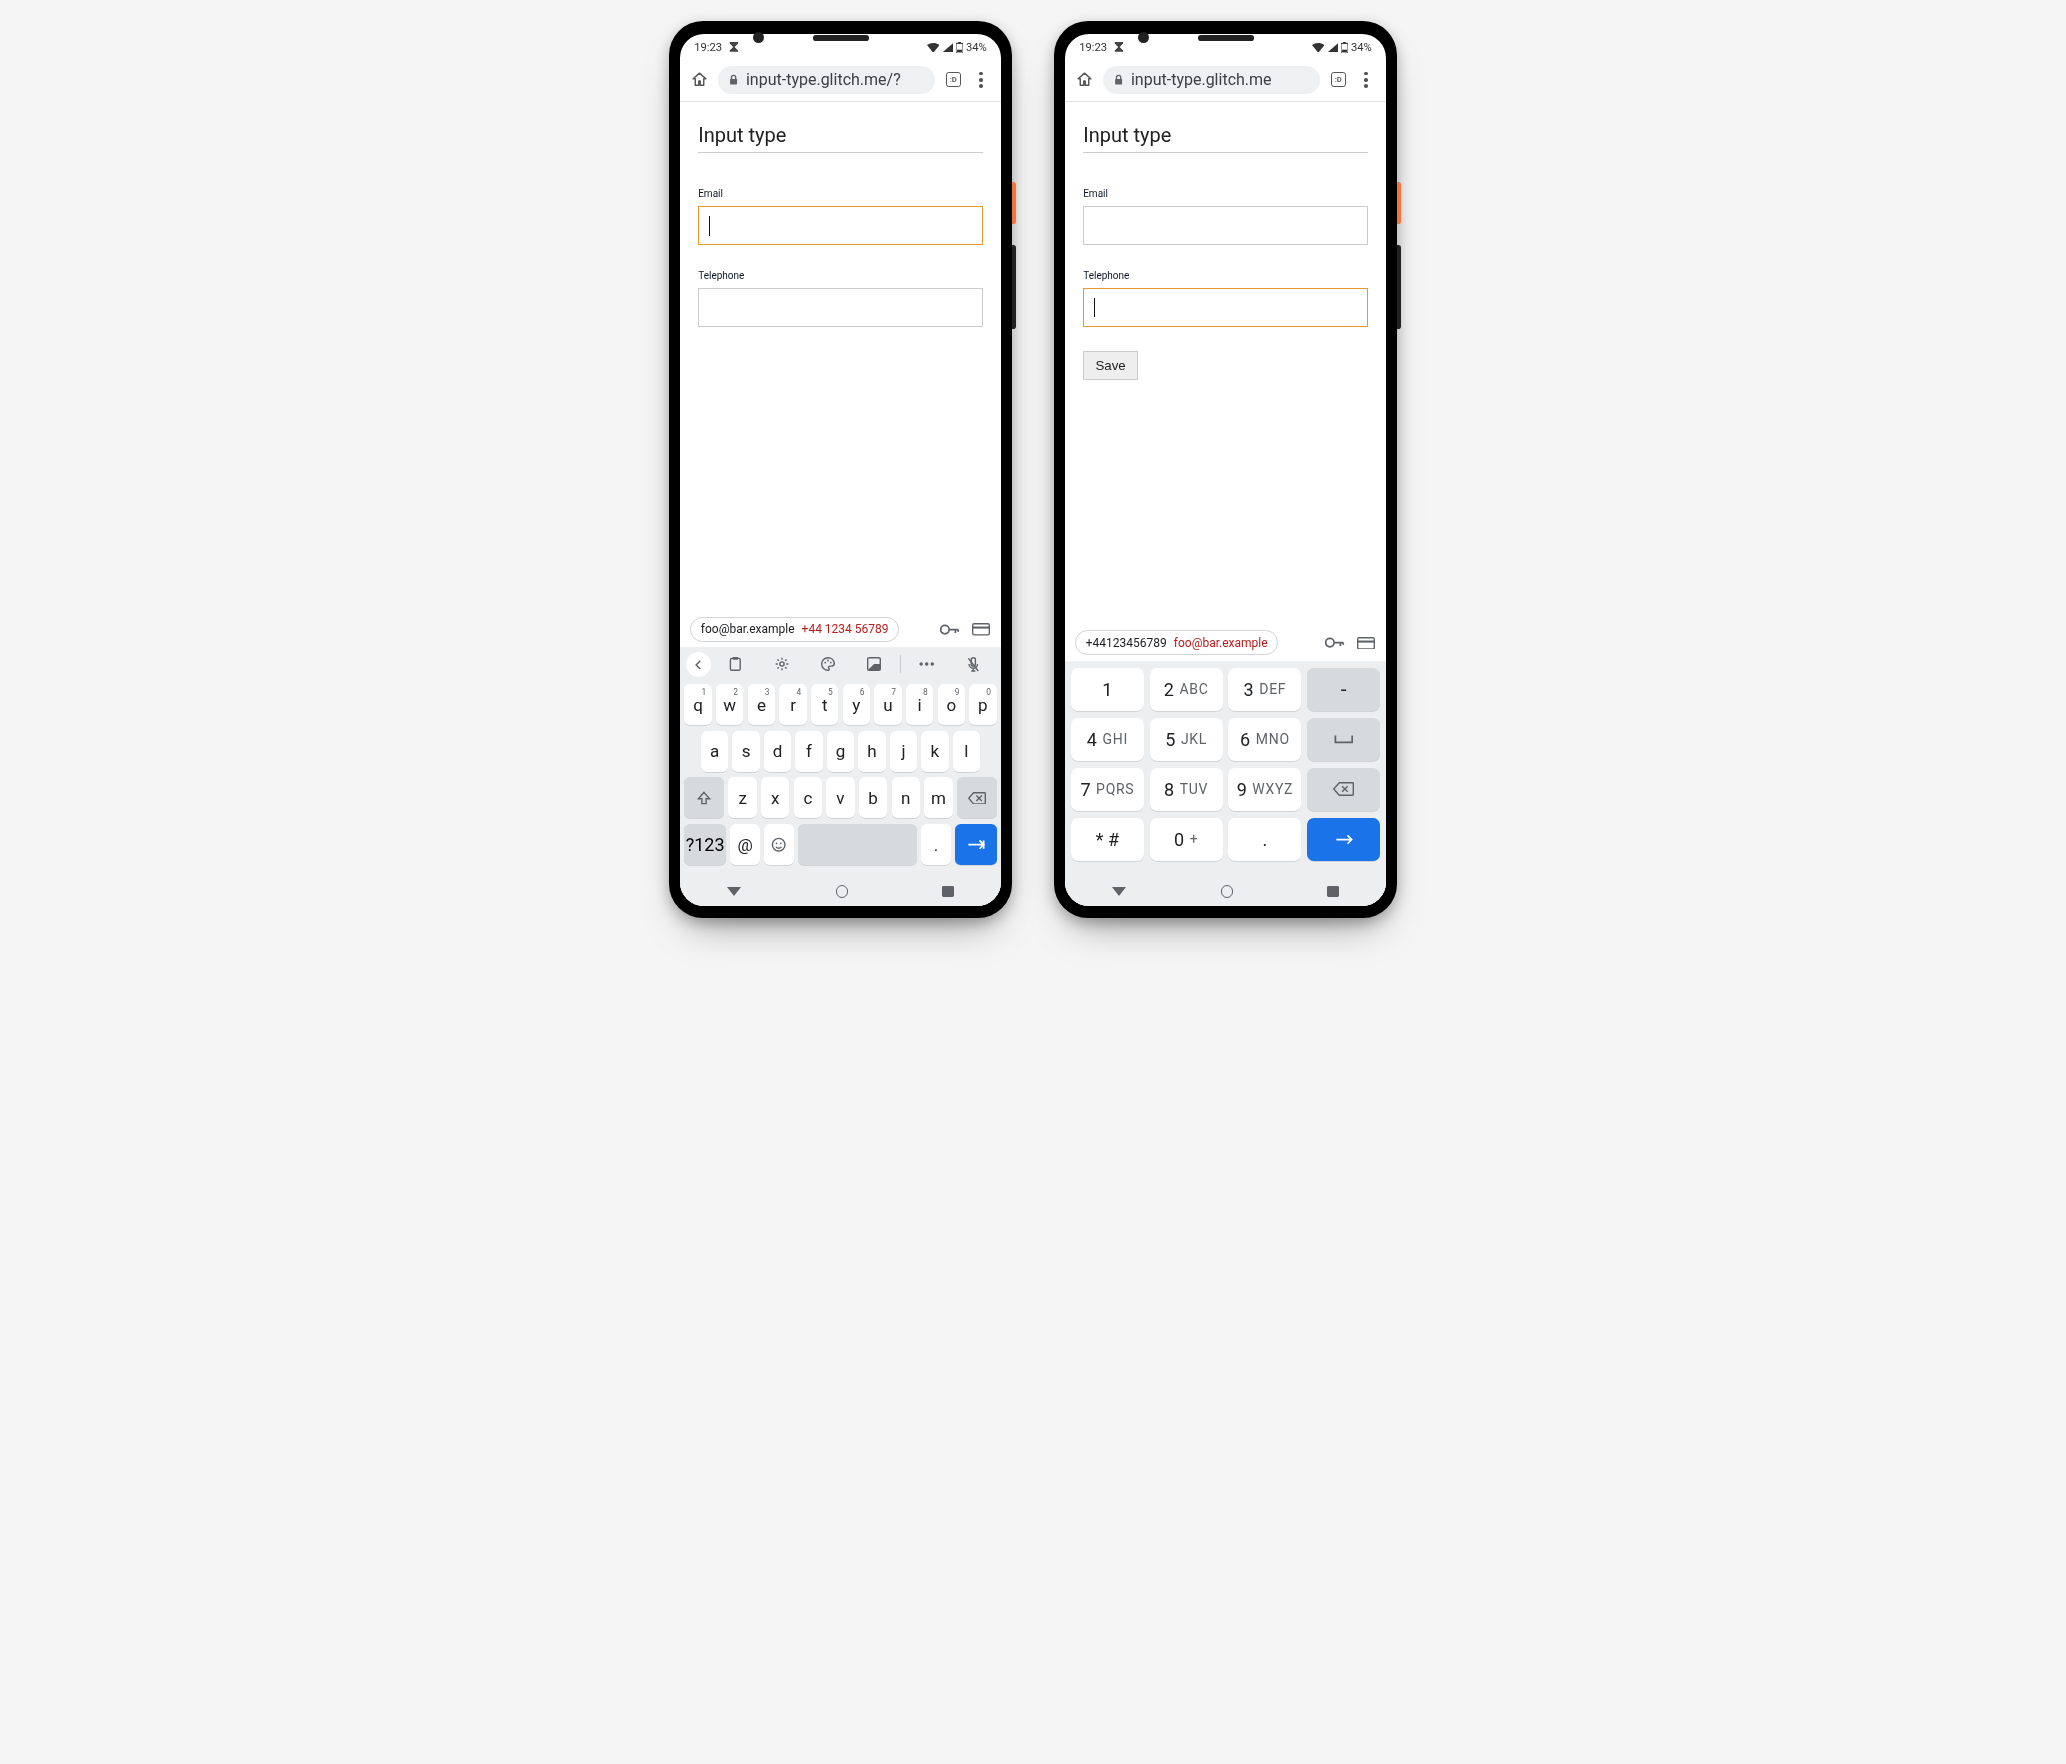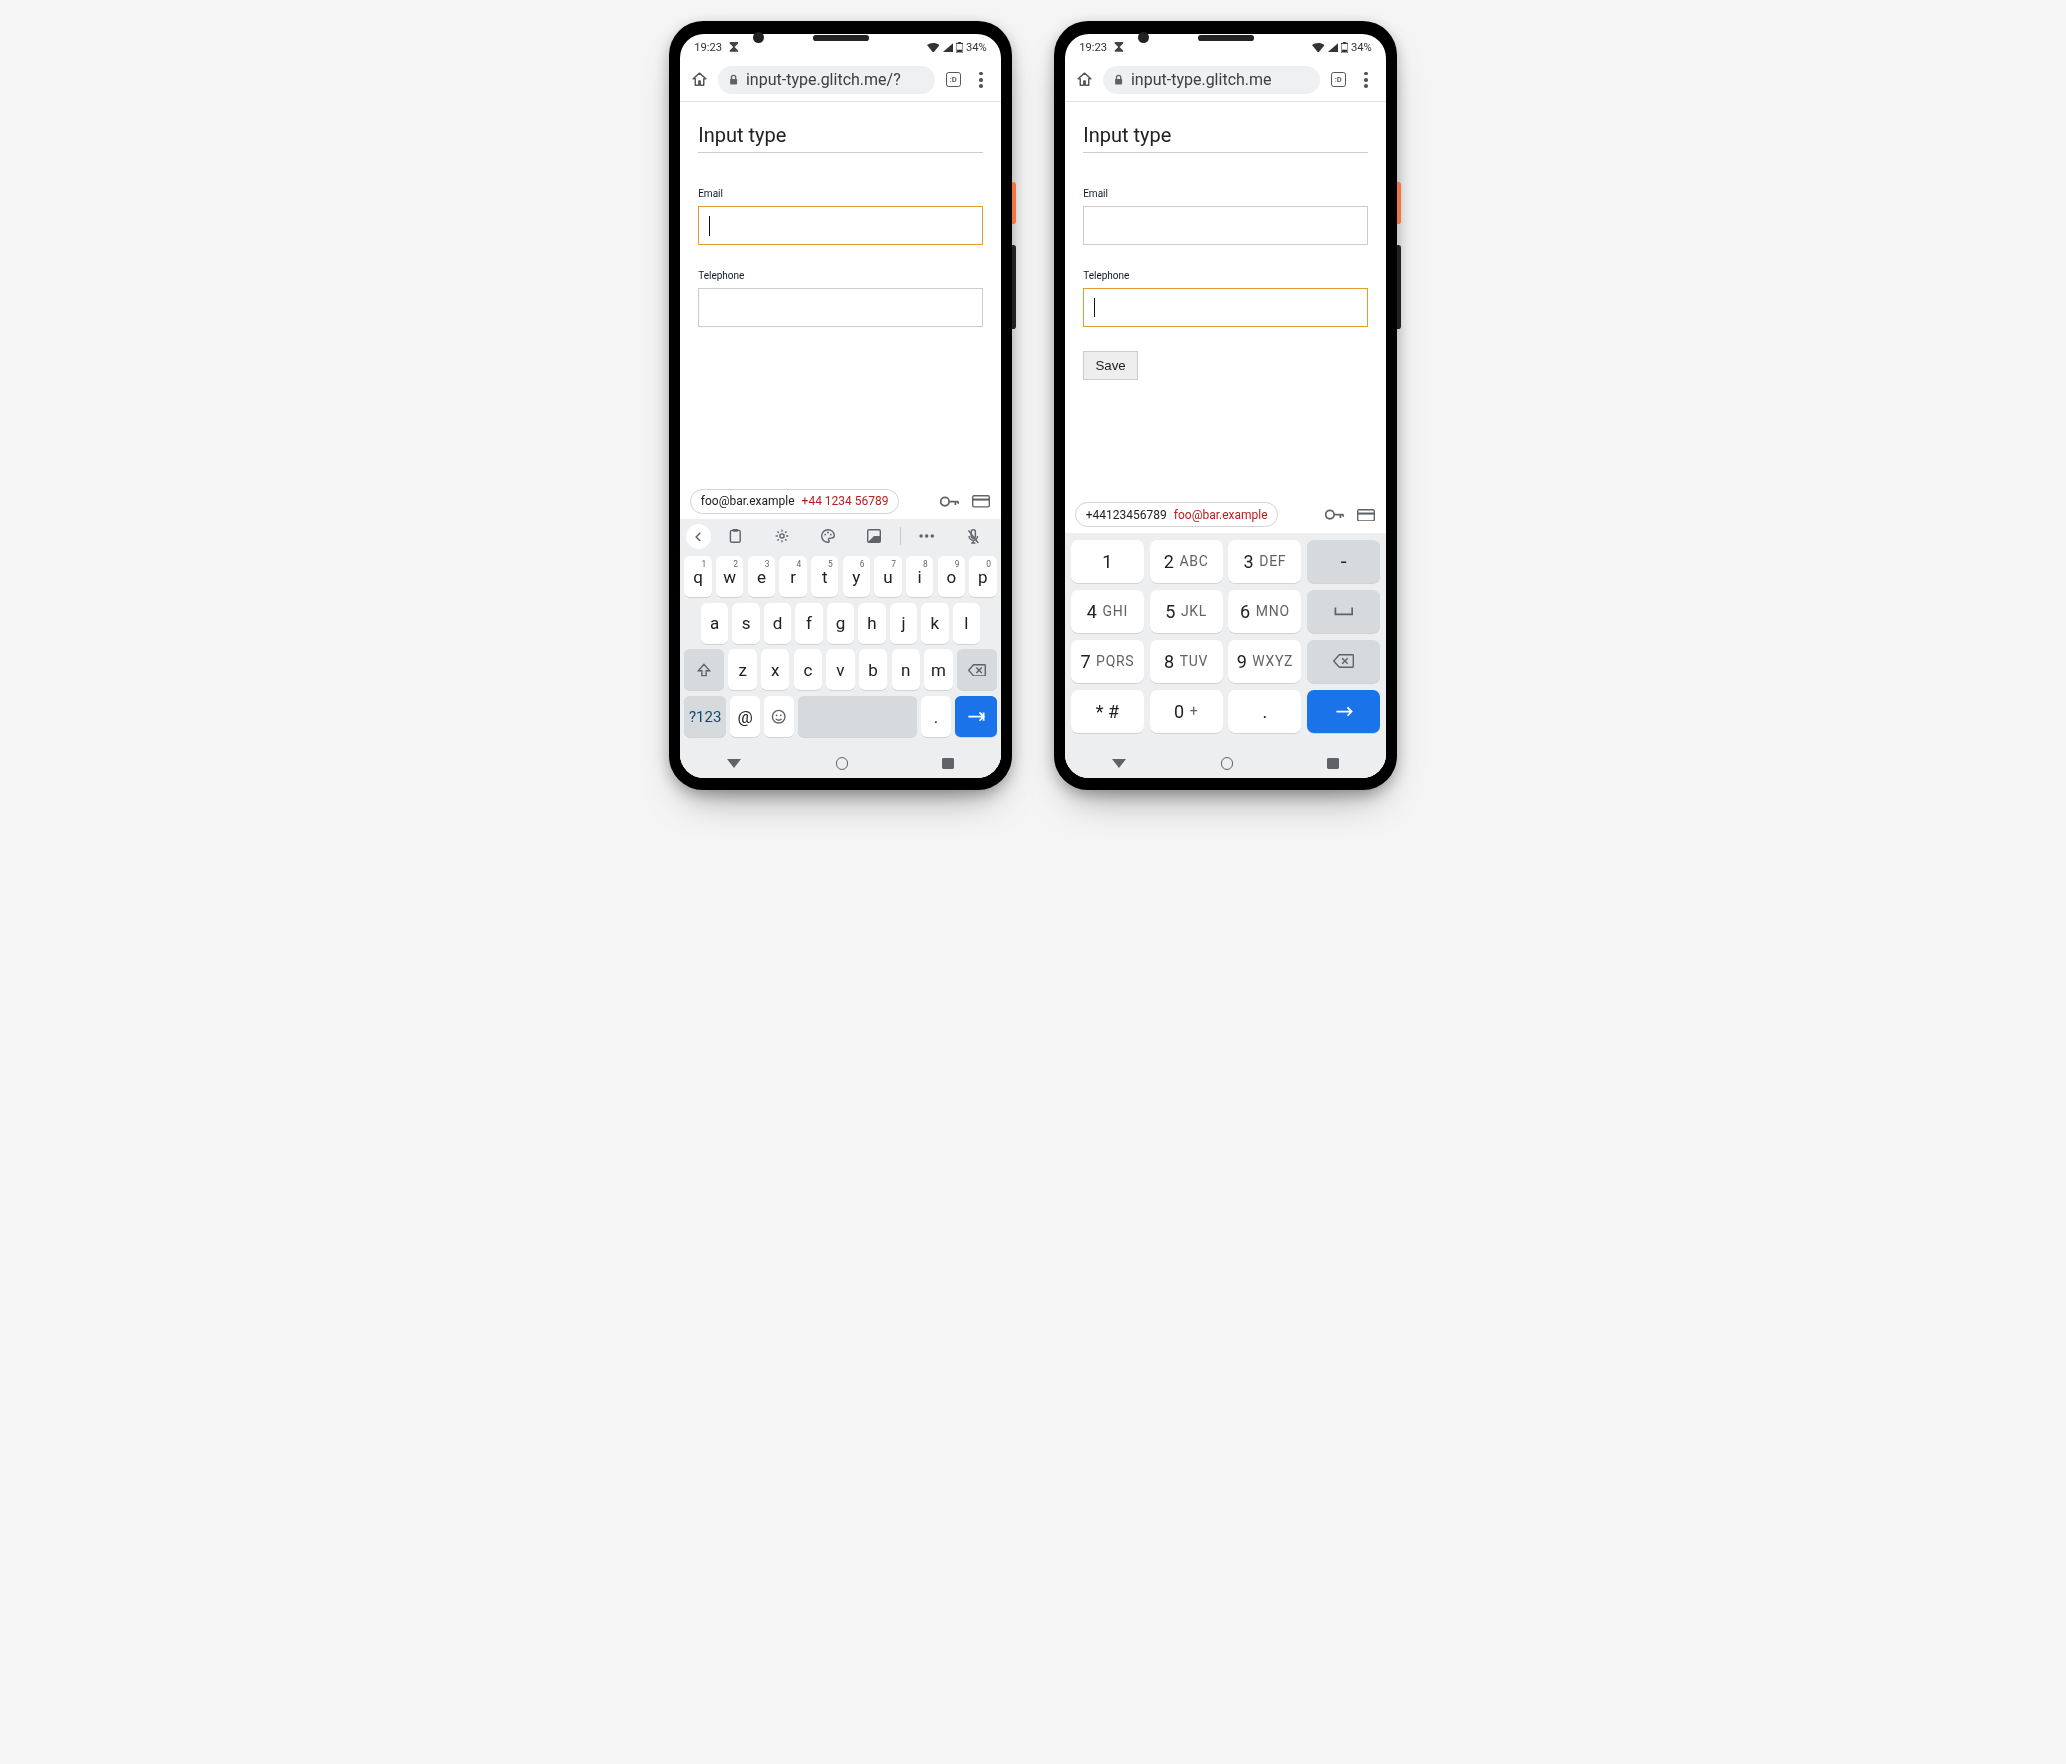--- a/index.html
+++ b/index.html
@@ -19,21 +19,21 @@
     border-radius: 34px;
     padding: 12.6px 11.2px;
     position: relative;
     box-shadow: 0 21px 42px -17.5px rgba(0,0,0,.4), 0 4.2px 14px rgba(0,0,0,.25);
   }
   .power-btn{position:absolute;right:-4.2px;top:161px;width:4.2px;height:42px;background:#f27541;border-radius:0 2.8px 2.8px 0;}
   .vol-btn{position:absolute;right:-4.2px;top:224px;width:4.2px;height:84px;background:#222;border-radius:0 2.8px 2.8px 0;}
   .speaker{position:absolute;top:14px;left:50%;transform:translateX(-50%);width:56px;height:5.6px;background:#222;border-radius:2.8px;}
   .camera{position:absolute;top:11.2px;left:84px;width:11.2px;height:11.2px;background:#222;border-radius:50%;}
   .screen{
-    background:#fff;border-radius:24px;overflow:hidden;height:744px;display:flex;flex-direction:column;
+    background:#fff;border-radius:24px;overflow:hidden;height:872px;display:flex;flex-direction:column;
   }
   
   .status{height:28px;display:flex;align-items:center;justify-content:space-between;padding:0 14px;font-size:11.2px;color:#333;}
   .status .left{display:flex;align-items:center;gap:7px;}
   .status .right{display:flex;align-items:center;gap:2.8px;}
   
   .omnibar{display:flex;align-items:center;gap:8.4px;padding:4.2px 9.8px 7px;border-bottom:0.7px solid #e0e0e0;}
   .omnibox{flex:1;background:#eef0f2;border-radius:15.4px;height:28px;display:flex;align-items:center;padding:0 9.8px;gap:7px;color:#3c4043;font-size:16px;overflow:hidden;white-space:nowrap;}
   .icon-btn{width:19.6px;height:19.6px;display:flex;align-items:center;justify-content:center;color:#555;}
   .dice{border:1.4px solid #555;border-radius:2.8px;width:15.4px;height:15.4px;display:flex;align-items:center;justify-content:center;font-size:7.7px;font-weight:600;}
@@ -57,21 +57,21 @@
   .toolbar{background:#eceef0;height:34px;display:flex;align-items:center;padding:0 5.6px;gap:2.8px;}
   .tb-btn{flex:1;display:flex;align-items:center;justify-content:center;color:#5f6368;height:28px;}
   .tb-chevron{background:#fff;border-radius:50%;width:25px;height:25px;flex:none;display:flex;align-items:center;justify-content:center;}
   .tb-sep{width:0.7px;height:18px;background:#c6c9cc;flex:none;margin:0 1.4px;}
   
   .qwerty{padding:2.8px 2.8px 7px;background:#eceef0;}
   .krow{display:flex;gap:4.2px;margin-bottom:5.6px;padding:0 1.4px;}
   .krow.indent{padding:0 18px;}
   .key{flex:1;background:#fff;border-radius:5.6px;height:41px;display:flex;align-items:center;justify-content:center;font-size:17px;color:#202124;position:relative;box-shadow:0 0.7px 0 rgba(0,0,0,.15);}
   .key .sup{position:absolute;top:2.8px;right:5.6px;font-size:8.4px;color:#5f6368;}
-  .key.func{font-size:15px;color:#0c4a6e;}
+  .key.func{font-size:18px;color:#000000;}
   .key.dark{background:#d7dadd;}
   .key.space{flex:4;background:#d7dadd;}
   .key.enter{background:#1a73e8;color:#fff;}
   
   .numpad{padding:7px 5.6px 9.8px;background:#eceef0;}
   .nrow{display:flex;gap:5.6px;margin-bottom:7px;}
   .nkey{flex:1;background:#fff;border-radius:7px;height:43px;display:flex;align-items:center;justify-content:center;font-size:18px;color:#202124;position:relative;box-shadow:0 0.7px 0 rgba(0,0,0,.15);gap:5.6px;}
   .nkey .sub{font-size:14px;color:#5f6368;letter-spacing:0.7px;}
   .nkey.op{background:#d7dadd;font-size:17px;}
   .nkey.enter{background:#1a73e8;color:#fff;}

